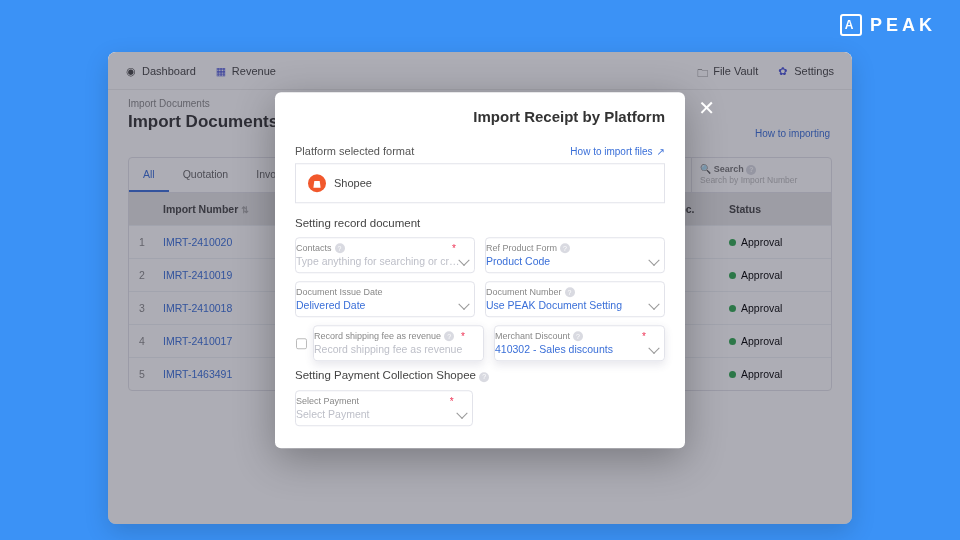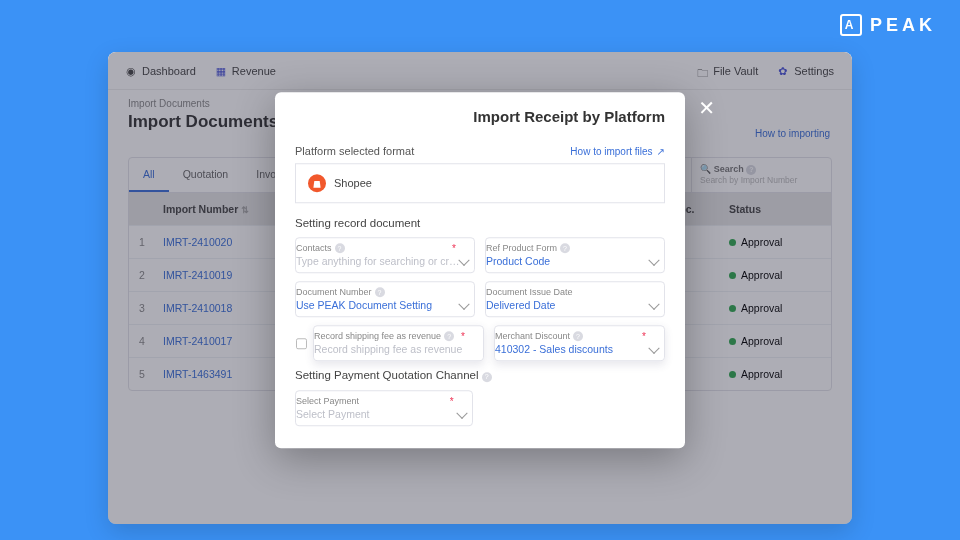--- a/index.html
+++ b/index.html
@@ -204,31 +204,31 @@
           <span class="q">?</span>
         </div>
       <div class="val">Product Code</div>
       <span class="chev"></span>
     </div>
   </div>
 
   <div class="row2">
     <div class="fld">
       <div class="lbl">
+          <span>Document Issue Date</span>
+        </div>
+      <div class="val">Delivered Date</div>
+      <span class="chev"></span>
+    </div>
+    <div class="fld">
+      <div class="lbl">
           <span>Document Number</span>
           <span class="q">?</span>
         </div>
       <div class="val">Use PEAK Document Setting</div>
-      <span class="chev"></span>
-    </div>
-    <div class="fld">
-      <div class="lbl">
-          <span>Document Issue Date</span>
-        </div>
-      <div class="val">Delivered Date</div>
       <span class="chev"></span>
     </div>
   </div>
 
   <div class="row2">
     <div class="fld indent shadow-fld">
       <span class="chk"></span>
       <div class="lbl">
           <span>Record shipping fee as revenue</span>
           <span class="q">?</span>
@@ -240,21 +240,21 @@
       <div class="lbl">
           <span>Merchant Discount</span>
           <span class="q">?</span>
         </div>
       <span class="req">*</span>
       <div class="val">410302 - Sales discounts</div>
       <span class="chev"></span>
     </div>
   </div>
 
-  <div class="m-h3"><span>Setting Payment Quotation Channel</span> <span class="q">?</span></div>
+  <div class="m-h3"><span>Setting Payment Collection Shopee</span> <span class="q">?</span></div>
   <div class="row2">
     <div class="fld" style="max-width:48%">
       <div class="lbl">
           <span>Select Payment</span>
         </div>
       <span class="req">*</span>
       <div class="val ph">Select Payment</div>
       <span class="chev"></span>
     </div>
   </div>

